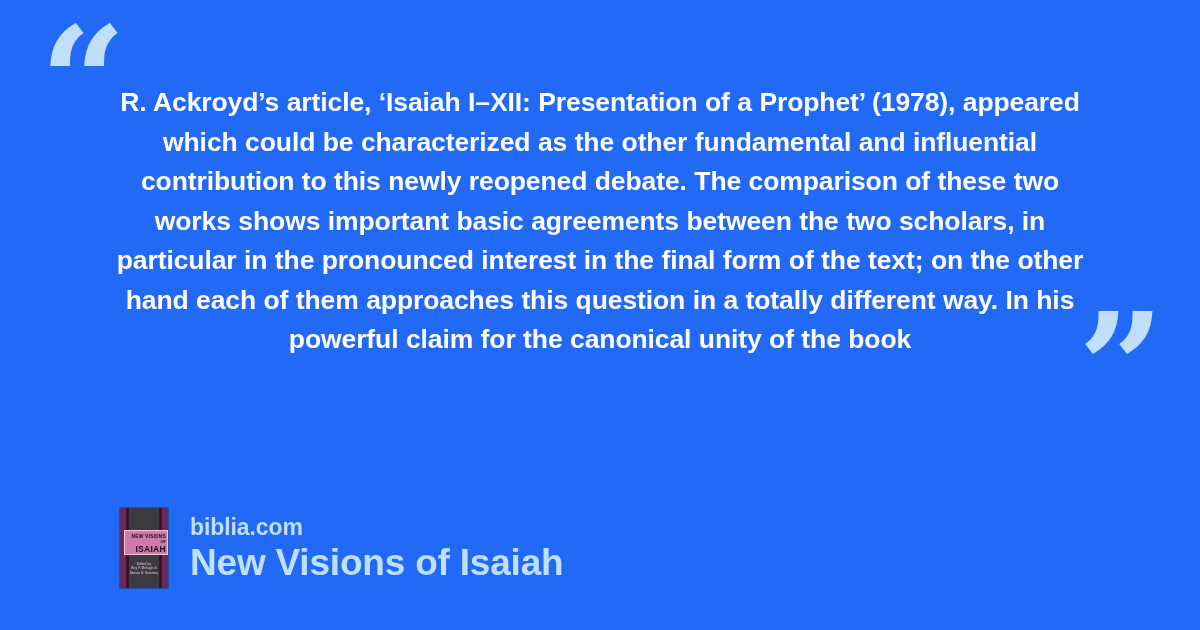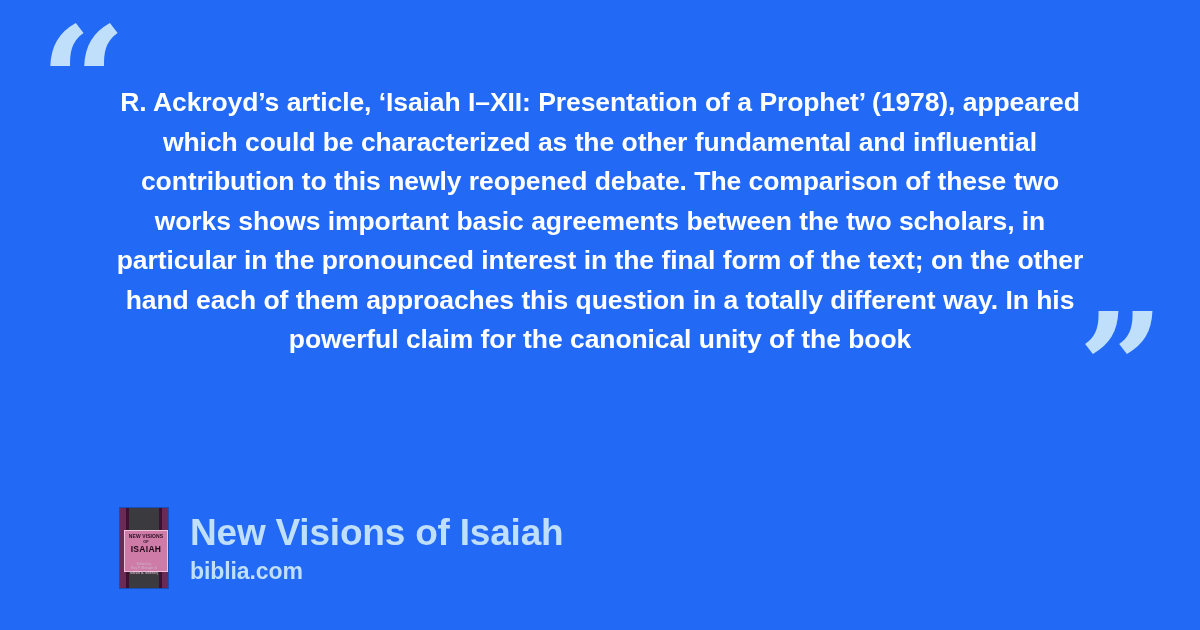--- a/index.html
+++ b/index.html
@@ -93,24 +93,24 @@
     right: 9px;
     top: 0;
     bottom: 0;
     background: #3a3a3f;
   }
   #book-cover .label {
     position: absolute;
     left: 4px;
     right: 0;
     top: 22px;
-    padding: 2px 1px 17px;
+    padding: 2px 1px 0;
     background: #cf7ba8;
     border: 1px solid #f0c3da;
-    text-align: center;
+    text-align: right;
     box-sizing: border-box;
   }
   #book-cover .label .l1 {
     display: block;
     font-size: 5px;
     line-height: 6px;
     font-weight: 700;
     color: #2b0f22;
     letter-spacing: 0.1px;
   }
@@ -191,18 +191,18 @@
         <span class="l3">ISAIAH</span>
       </div>
       <div class="editors">
         <span>Edited by</span>
         <span>Roy F. Melugin &amp;</span>
         <span>Marvin A. Sweeney</span>
       </div>
     </div>
 
     <div id="footer-text">
+      <p id="site-name" style="color: rgb(191, 223, 251);">biblia.com</p>
       <p id="book-title" style="color: rgb(191, 223, 251);">New Visions of Isaiah</p>
-      <p id="site-name" style="color: rgb(191, 223, 251);">biblia.com</p>
     </div>
 
   </div>
 </div>
 
 </body></html>

